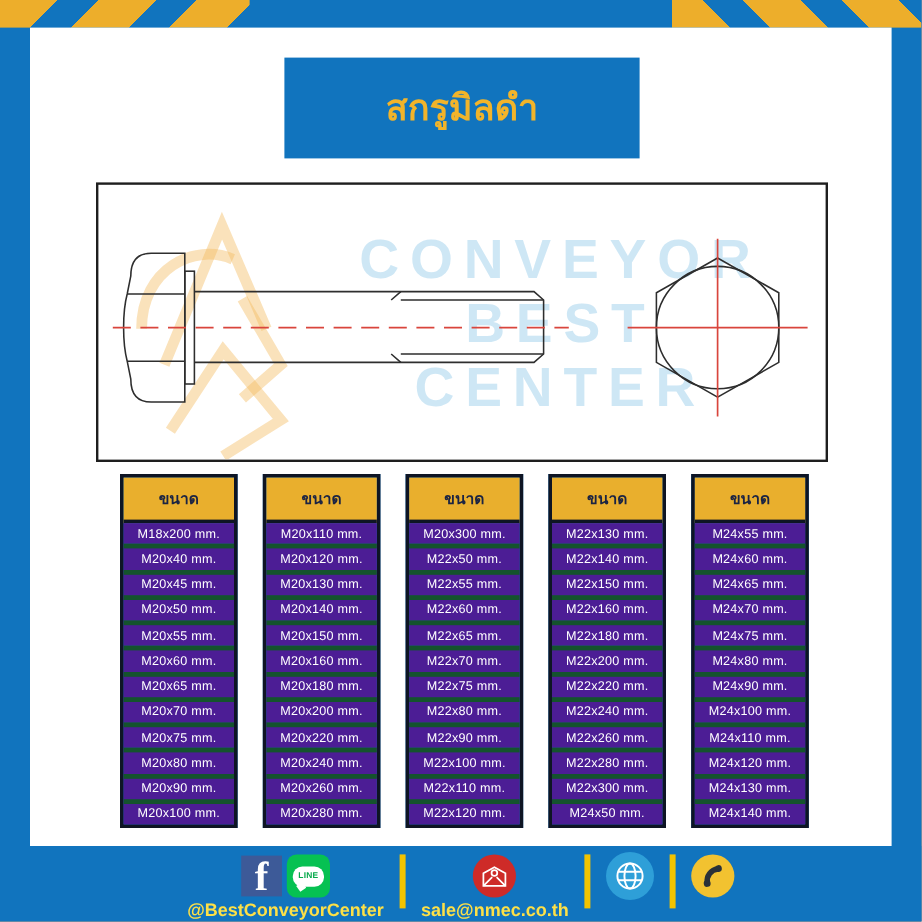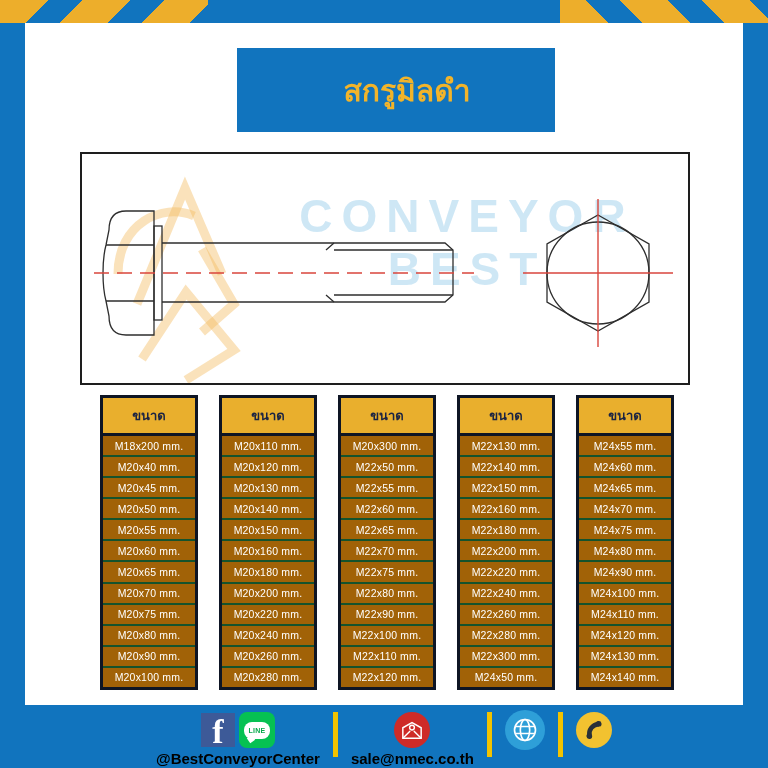--- a/index.html
+++ b/index.html
@@ -11,47 +11,47 @@
   
   .top-band{position:absolute;left:0;top:0;width:768px;height:23px;background:#1174BE;}
   .stripes-left{position:absolute;left:0;top:0;width:208px;height:23px;
     background:repeating-linear-gradient(135deg,#EDAE2B 0 34px,#1174BE 34px 58px);}
   .stripes-right{position:absolute;right:0;top:0;width:208px;height:23px;
     background:repeating-linear-gradient(45deg,#EDAE2B 0 34px,#1174BE 34px 58px);}
   
   .sheet{position:absolute;left:25px;top:23px;width:718px;height:682px;background:#ffffff;}
   
   .title-box{position:absolute;left:237px;top:48px;width:296px;height:84px;background:#1174BE;
-    display:flex;flex-direction:column;align-items:center;justify-content:center;padding-left:22px;}
+    display:flex;flex-direction:column;align-items:center;justify-content:center;}
   .title-line{color:#F2B42A;font-weight:700;font-size:30px;line-height:37px;white-space:nowrap;}
   
   .drawing-panel{position:absolute;left:80px;top:152px;width:610px;height:233px;
     background:#fff;border:2px solid #1e1e1e;box-sizing:border-box;overflow:hidden;}
   .wm-text{position:absolute;left:190px;top:36px;width:390px;text-align:center;
     color:rgba(126,193,230,0.38);font-weight:700;font-size:46px;line-height:53px;
     letter-spacing:9px;white-space:nowrap;}
   .wm-logo,.bolt-svg{position:absolute;left:0;top:0;}
   
   .tables-row{position:absolute;left:100px;top:395px;width:574px;height:295px;
     display:flex;gap:21px;}
   .size-table{flex:1;display:flex;flex-direction:column;border:3px solid #0E1524;
     box-sizing:border-box;background:#1478C8;}
   .size-header{height:35px;flex:0 0 35px;background:#E9AF2D;color:#1B2443;
     font-size:13px;font-weight:700;display:flex;align-items:center;justify-content:center;
     border-bottom:3px solid #0E1524;}
-  .size-cell{flex:1;background:#a16207;color:#ffffff;font-size:10.5px;font-weight:500;
+  .size-cell{flex:1;background:#4c1d95;color:#ffffff;font-size:10.5px;font-weight:500;
     display:flex;align-items:center;justify-content:center;letter-spacing:0.2px;}
-  .size-cell + .size-cell{border-top:2px solid #14532d;}
+  .size-cell + .size-cell{border-top:4px solid #14532d;}
   
   .footer{position:absolute;left:0;top:705px;width:768px;height:63px;background:#1174BE;
     display:flex;align-items:flex-start;justify-content:center;gap:13px;padding-top:6px;
     box-sizing:border-box;}
   .contact-group{display:flex;flex-direction:column;align-items:center;}
   .icons-row{height:38px;display:flex;align-items:center;gap:4px;}
-  .contact-label{color:#000000;font-weight:700;font-size:15px;margin-top:1px;white-space:nowrap;}
+  .contact-label{color:#fde047;font-weight:700;font-size:15px;margin-top:1px;white-space:nowrap;}
   .divider{width:5px;height:45px;background:#F2C300;margin-top:1px;}
   .fb-icon{width:34px;height:34px;background:#3D5A98;display:flex;align-items:flex-end;
     justify-content:center;overflow:hidden;}
   .fb-icon span{color:#fff;font-family:"Liberation Serif",serif;font-weight:700;
     font-size:34px;line-height:30px;}
   .line-icon{position:relative;width:36px;height:36px;background:#06C152;border-radius:8px;
     display:flex;align-items:center;justify-content:center;}
   .line-bubble{width:26px;height:17px;background:#fff;border-radius:8px;
     display:flex;align-items:center;justify-content:center;
     color:#06A94A;font-weight:700;font-size:7px;letter-spacing:0.2px;}
@@ -86,20 +86,21 @@
         <path d="M55,150 L103,34 L140,120"></path>
         <path d="M36,120 C36,70 80,48 112,62"></path>
         <path d="M60,205 L104,138 L152,196 L104,226"></path>
         <path d="M120,95 L152,150 L120,178"></path>
       </g>
     </svg>
 
     <div class="wm-text">
       <div>CONVEYOR</div>
       <div>BEST</div>
+      <div>CENTER</div>
     </div>
 
     <svg class="bolt-svg" width="606" height="229" viewBox="0 0 606 229">
       <g stroke="#2e2e2e" stroke-width="1.3" fill="none">
 
         <path d="M72,57 L44,57 C32,57 27,64 27,76 L24,91 C20,106 20,132 24,147 L27,162 C27,174 32,181 44,181 L72,181 Z"></path>
         <path d="M24,91 L72,91 M24,147 L72,147"></path>
 
         <rect x="72" y="72" width="8" height="94"></rect>
 

